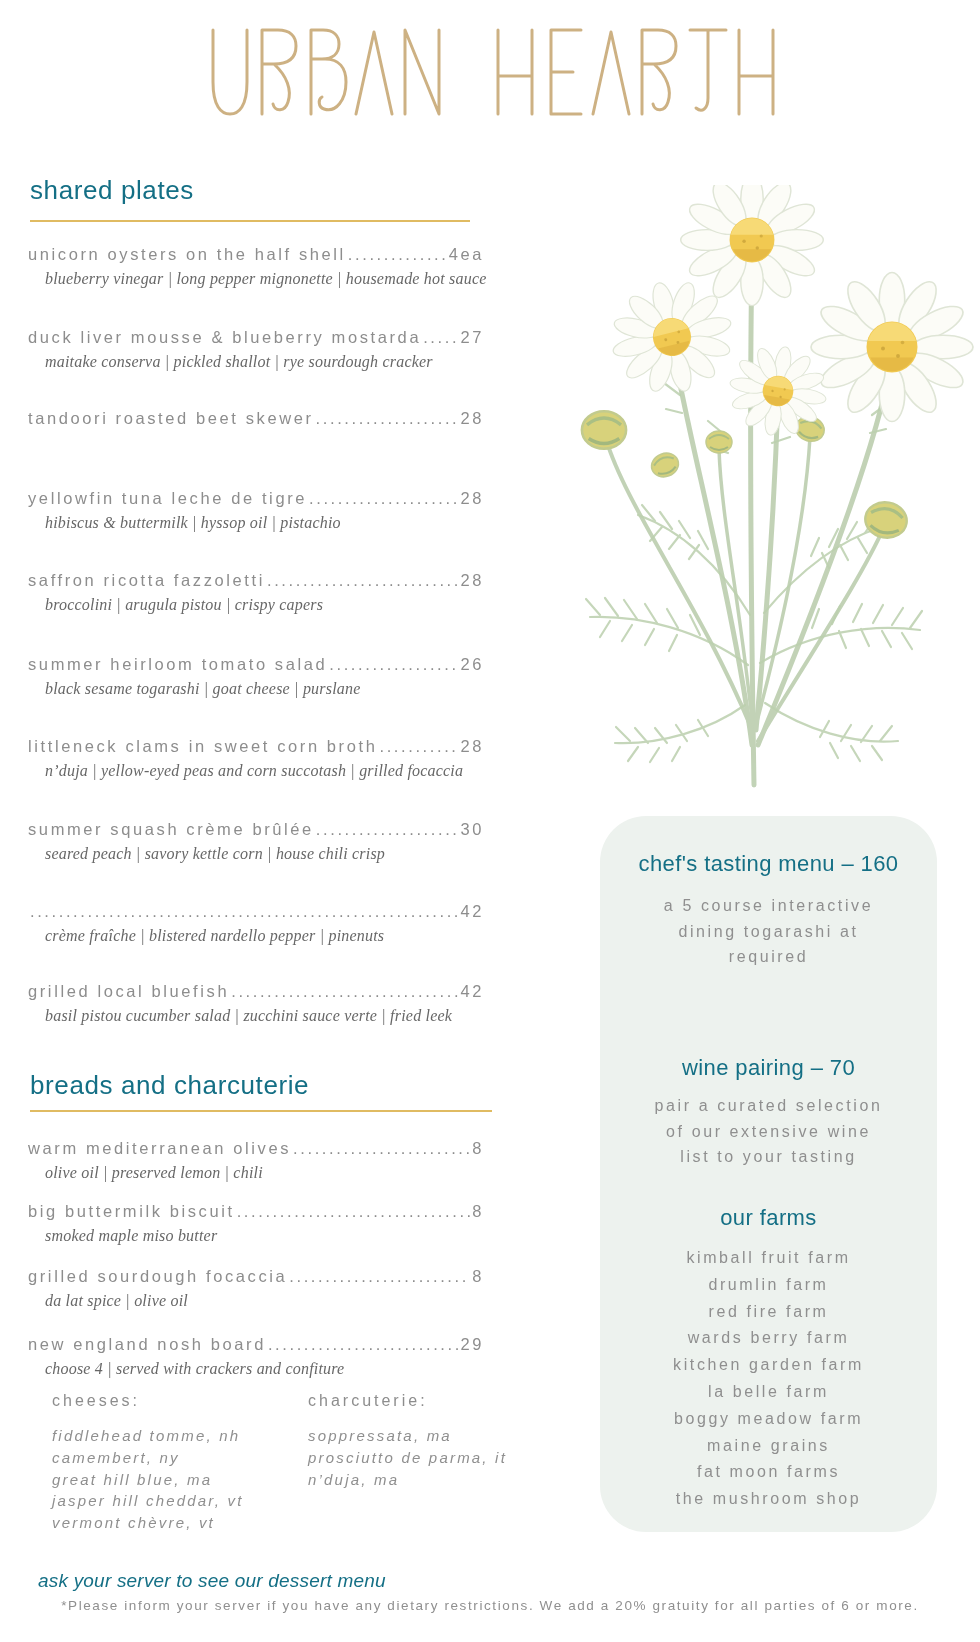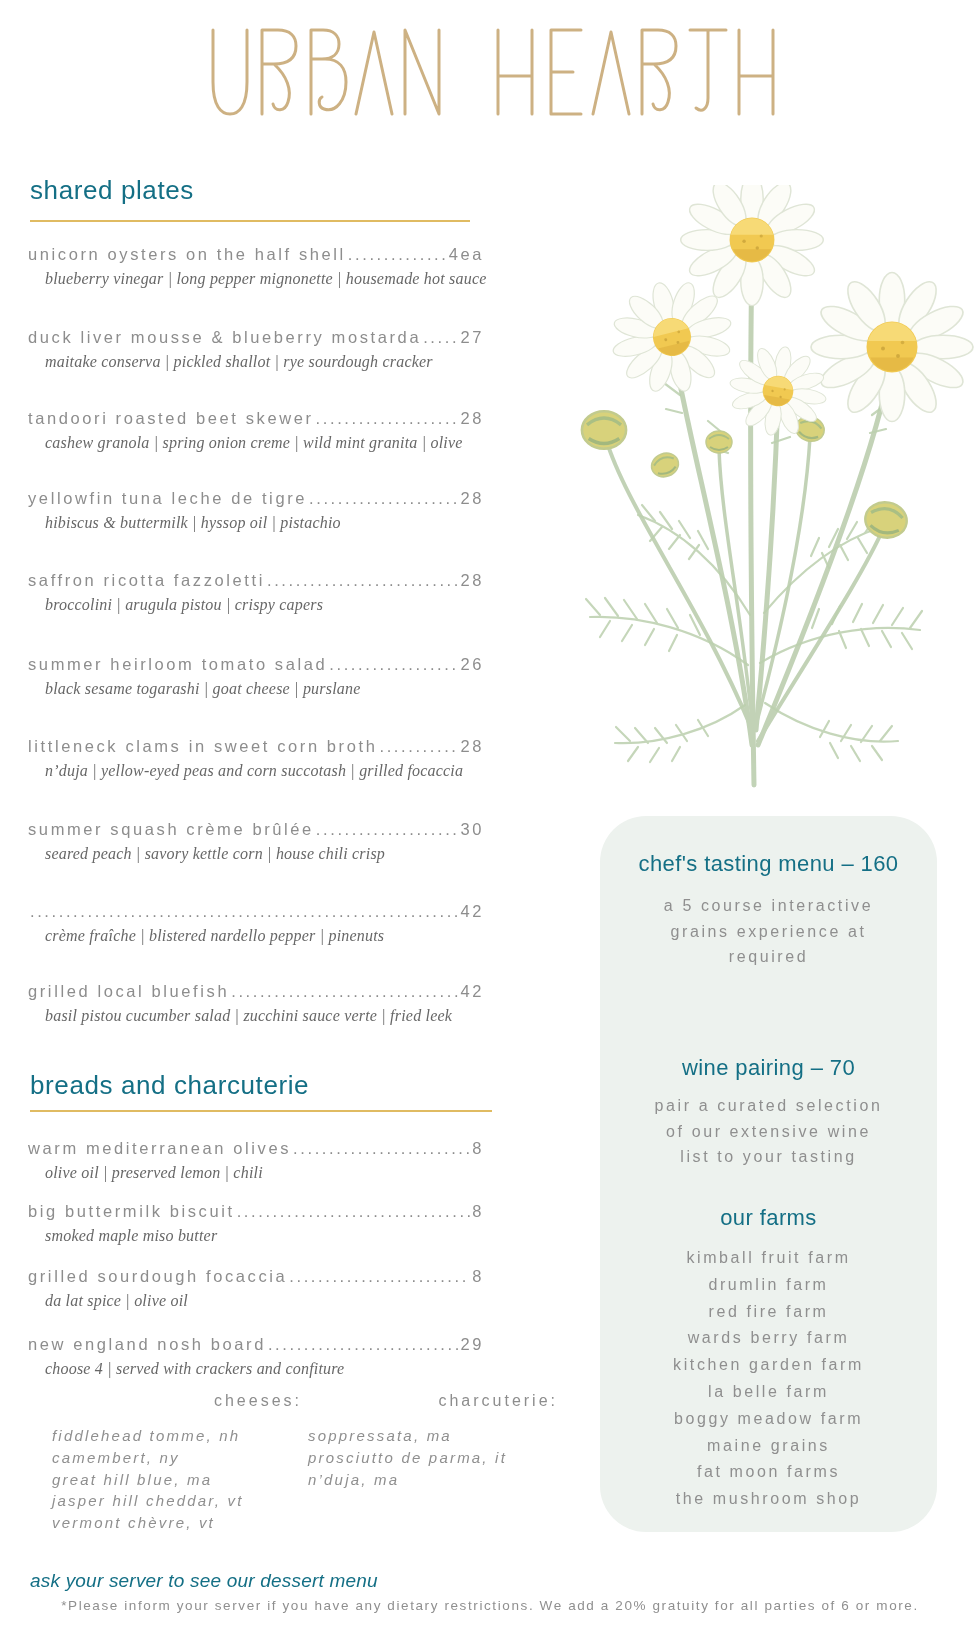--- a/index.html
+++ b/index.html
@@ -15,31 +15,31 @@
   .rule{position:absolute;left:30px;height:2px;background:#e0bb62;}
 
   .item{position:absolute;left:28px;width:456px;}
   .row{display:flex;align-items:baseline;color:#8d8d8d;font-size:16.5px;letter-spacing:2.6px;
        white-space:nowrap;line-height:19px;}
   .dots{flex:1;overflow:hidden;margin:0 2px;}
   .item-desc{margin-left:17px;margin-top:6px;font-family:"Liberation Serif",serif;font-style:italic;
              font-size:16px;color:#676767;letter-spacing:.2px;white-space:nowrap;line-height:18px;}
 
   .subcol{position:absolute;width:250px;}
-  .subcol-h{color:#8d8d8d;font-size:16px;letter-spacing:3px;text-align:right;}
+  .subcol-h{color:#8d8d8d;font-size:16px;letter-spacing:3px;}
   .subcol-list{margin-top:15px;font-style:italic;color:#8f8f8f;font-size:15px;letter-spacing:2.2px;
                line-height:21.8px;white-space:nowrap;}
 
   .box{position:absolute;left:600px;top:816px;width:337px;height:716px;background:#edf2ee;border-radius:46px;}
   .bt{position:absolute;left:0;right:0;text-align:center;color:#146f85;font-size:22px;letter-spacing:.4px;}
   .bb{position:absolute;left:0;right:0;text-align:center;color:#8f8f8f;font-size:16px;letter-spacing:2.6px;}
   .bb div{line-height:25.6px;}
   .farms div{line-height:26.8px;}
 
-  .footer-note{position:absolute;left:30px;top:1570px;color:#146f85;font-style:italic;font-size:19px;
+  .footer-note{position:absolute;left:38px;top:1570px;color:#146f85;font-style:italic;font-size:19px;
                letter-spacing:.2px;font-weight:500;}
   .fine{position:absolute;left:0;right:0;top:1598px;text-align:center;color:#8f8f8f;font-size:13.5px;
         letter-spacing:1.6px;}
 
   .flower-wrap{position:absolute;left:520px;top:185px;width:460px;height:620px;}
 </style>
 </head>
 <body>
 
 <div class="page">
@@ -182,21 +182,20 @@
         <span>27</span>
       </div>
     <div class="item-desc">maitake conserva | pickled shallot | rye sourdough cracker</div>
   </div>
   <div class="item" style="top:409px">
     <div class="row">
         <span>tandoori roasted beet skewer</span>
         <span class="dots">................................................................................</span>
         <span>28</span>
       </div>
-    <div class="item-desc">cashew granola | spring onion creme | wild mint granita | olive</div>
   </div>
   <div class="item" style="top:489px">
     <div class="row">
         <span>yellowfin tuna leche de tigre</span>
         <span class="dots">................................................................................</span>
         <span>28</span>
       </div>
     <div class="item-desc">hibiscus &amp; buttermilk | hyssop oil | pistachio</div>
   </div>
   <div class="item" style="top:571px">
@@ -299,21 +298,21 @@
       <div>soppressata, ma</div>
       <div>prosciutto de parma, it</div>
       <div>n’duja, ma</div>
     </div>
   </div>
 
   <div class="box">
     <div class="bt" style="top:35px">chef's tasting menu – 160</div>
     <div class="bb" style="top:77px">
       <div>a 5 course interactive</div>
-      <div>grains experience at</div>
+      <div>dining togarashi at</div>
       <div>required</div>
     </div>
     <div class="bt" style="top:239px">wine pairing – 70</div>
     <div class="bb" style="top:277px">
       <div>pair a curated selection</div>
       <div>of our extensive wine</div>
       <div>list to your tasting</div>
     </div>
     <div class="bt" style="top:389px">our farms</div>
     <div class="bb farms" style="top:429px">

